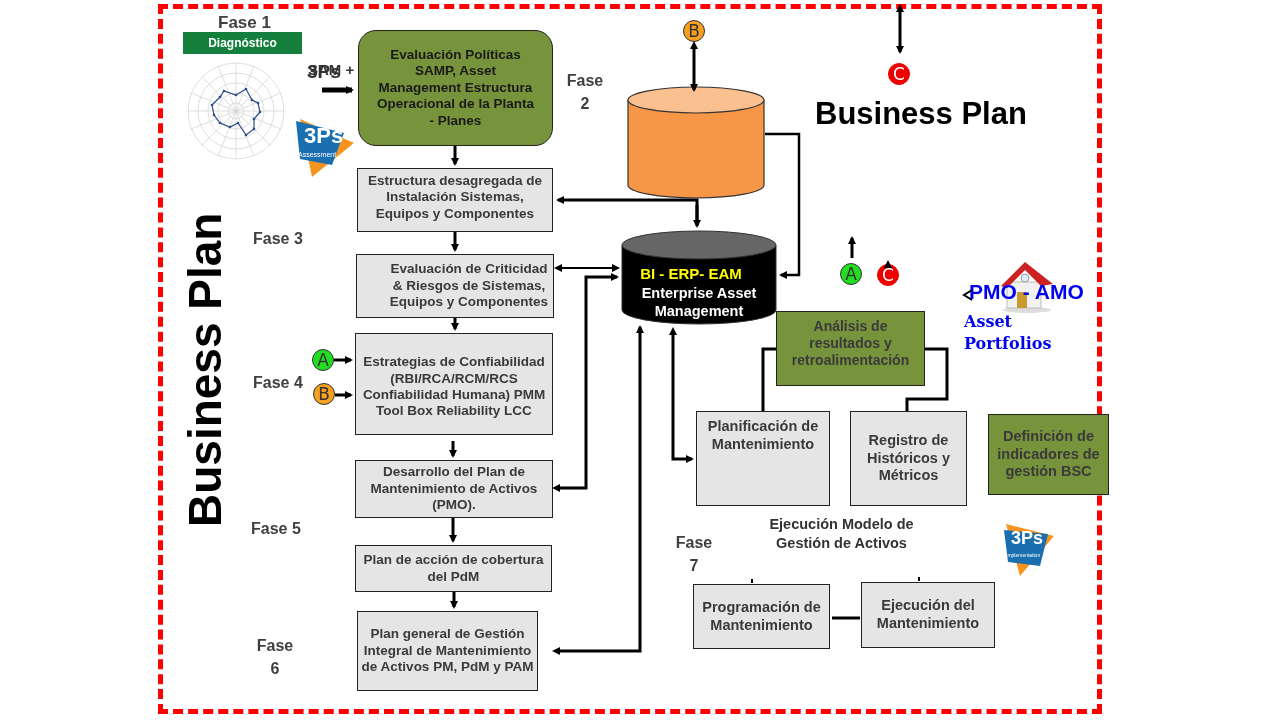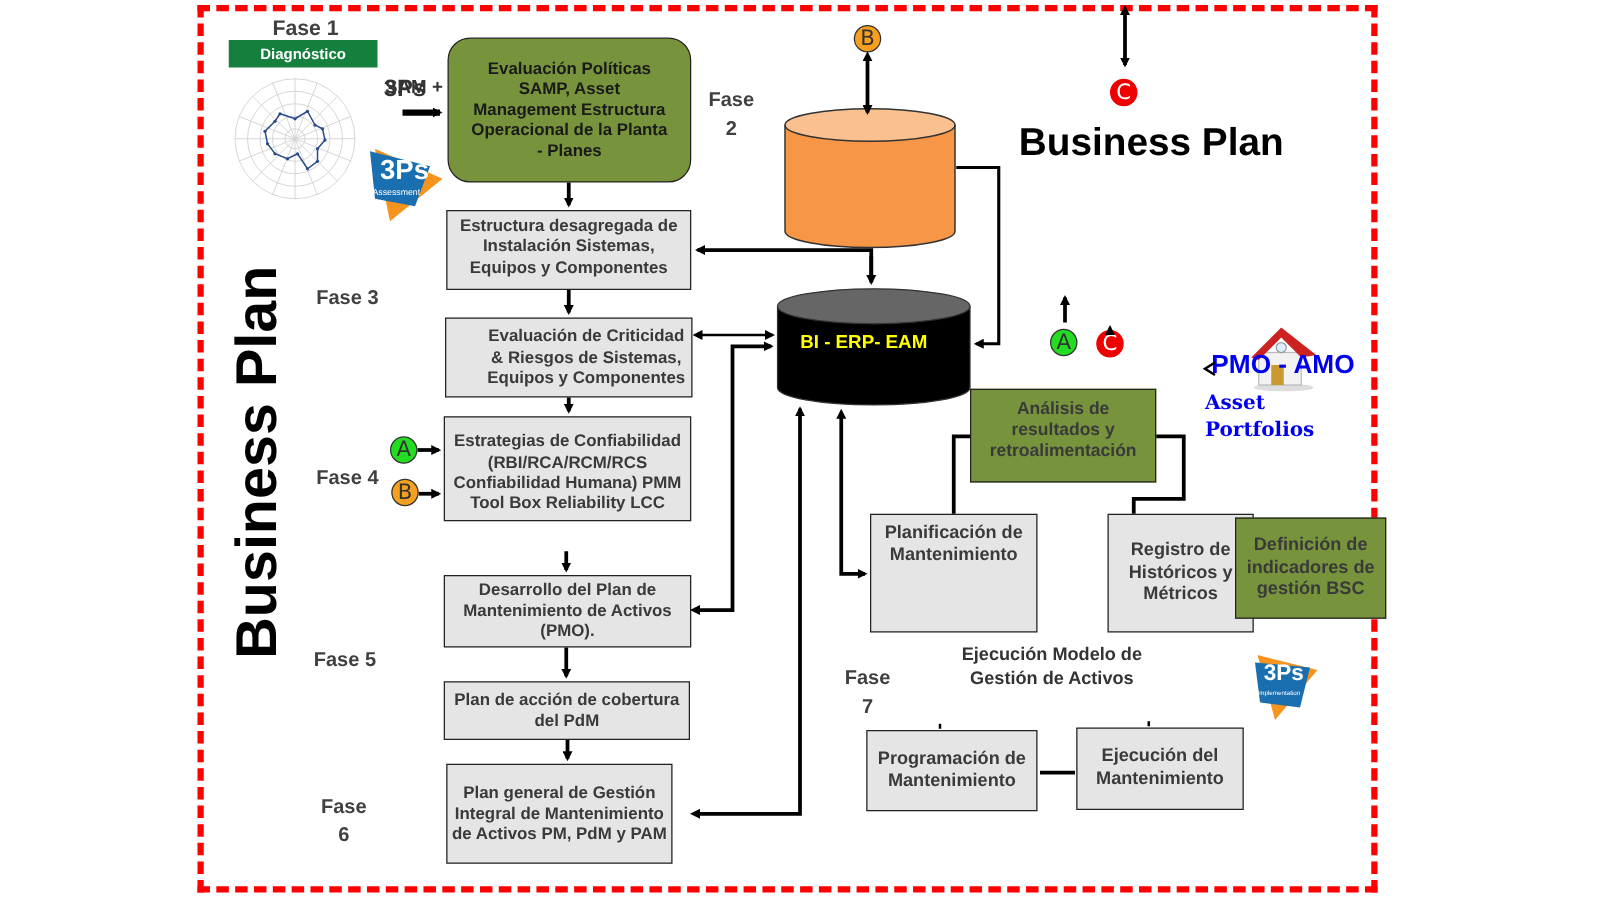--- a/index.html
+++ b/index.html
@@ -84,40 +84,40 @@
 
 <div class="box green" style="left:358px; top:30px; width:195px; height:116px; border-radius:18px; font-size:13.5px; color:#1a1a1a; padding:0 14px;">
     <span>Evaluación Políticas SAMP, Asset Management Estructura Operacional de la Planta - Planes</span>
   </div>
 <div class="box orange" style="left:357px; top:168px; width:196px; height:64px; padding:4px 6px 0 6px; align-items:flex-start;">
     <span>Estructura desagregada de Instalación Sistemas, Equipos y Componentes</span>
   </div>
 <div class="box orange" style="left:356px; top:254px; width:198px; height:64px;padding-left:28px;">
     <span>Evaluación de Criticidad &amp; Riesgos de Sistemas, Equipos y Componentes</span>
   </div>
-<div class="box orange" style="left:355px; top:333px; width:198px; height:84px; padding-top:6px;">
+<div class="box orange" style="left:355px; top:333px; width:198px; height:102px; padding-top:6px;">
     <span>Estrategias de Confiabilidad (RBI/RCA/RCM/RCS Confiabilidad Humana) PMM Tool Box Reliability LCC</span>
   </div>
 <div class="box orange" style="left:355px; top:460px; width:198px; height:58px;">
     <span>Desarrollo del Plan de Mantenimiento de Activos (PMO).</span>
   </div>
 <div class="box orange" style="left:355px; top:545px; width:197px; height:47px;">
     <span>Plan de acción de cobertura del PdM</span>
   </div>
 <div class="box orange" style="left:357px; top:611px; width:181px; height:80px;">
     <span>Plan general de Gestión Integral de Mantenimiento de Activos PM, PdM y PAM</span>
   </div>
 
 <div class="box green" style="left:776px; top:311px; width:149px; height:75px; font-size:14px; color:#3a3a3a; align-items:flex-start; padding-top:6px;">
     <span>Análisis de resultados y retroalimentación</span>
   </div>
 <div class="box orange" style="left:696px; top:411px; width:134px; height:95px; font-size:14.5px; align-items:flex-start; padding-top:6px;">
     <span>Planificación de Mantenimiento</span>
   </div>
-<div class="box orange" style="left:850px; top:411px; width:117px; height:95px; font-size:14.5px;margin-left:36px;">
+<div class="box orange" style="left:850px; top:411px; width:117px; height:95px; font-size:14.5px;">
     <span>Registro de Históricos y Métricos</span>
   </div>
 <div class="box green" style="left:988px; top:414px; width:121px; height:81px; font-size:14.5px; color:#3a3a3a;">
     <span>Definición de indicadores de gestión BSC</span>
   </div>
 <div class="box orange" style="left:693px; top:584px; width:137px; height:65px; font-size:14.5px;">
     <span>Programación de Mantenimiento</span>
   </div>
 <div class="box orange" style="left:861px; top:582px; width:134px; height:66px; font-size:14.5px;">
     <span>Ejecución del Mantenimiento</span>
@@ -140,20 +140,21 @@
     <ellipse cx="69" cy="14" rx="68" ry="13" fill="#fac090" stroke="#333" stroke-width="1.2"></ellipse>
   </svg>
 </div>
 
 <div class="abs" style="left:621px; top:230px; width:156px; height:95px;">
   <svg width="156" height="95" viewBox="0 0 156 95">
     <path d="M1,15 L1,80 A77,14 0 0 0 155,80 L155,15" fill="#000" stroke="#333" stroke-width="1"></path>
     <ellipse cx="78" cy="15" rx="77" ry="14" fill="#666" stroke="#333" stroke-width="1"></ellipse>
   </svg>
   <div class="abs" style="left:0; top:35px; width:140px; text-align:center; font-size:15px; font-weight:bold; color:#ffff00;">BI - ERP- EAM</div>
+  <div class="abs" style="left:6px; top:54px; width:144px; text-align:center; font-size:14.5px; font-weight:bold; color:#fff; line-height:1.25;">Enterprise Asset Management</div>
 </div>
 
 <div class="abs" style="left:995px; top:258px; width:64px; height:56px;">
   <svg width="64" height="56" viewBox="0 0 64 56">
     <ellipse cx="32" cy="52" rx="24" ry="3" fill="#ddd"></ellipse>
     <rect x="12" y="24" width="34" height="26" fill="#f2f2f2" stroke="#bbb"></rect>
     <polygon points="6,28 30,4 58,26 46,28 30,12 12,30" fill="#cc2222"></polygon>
     <rect x="22" y="34" width="10" height="16" fill="#c89a30"></rect>
     <circle cx="30" cy="20" r="4" fill="#ddeeff" stroke="#999"></circle>
   </svg>

